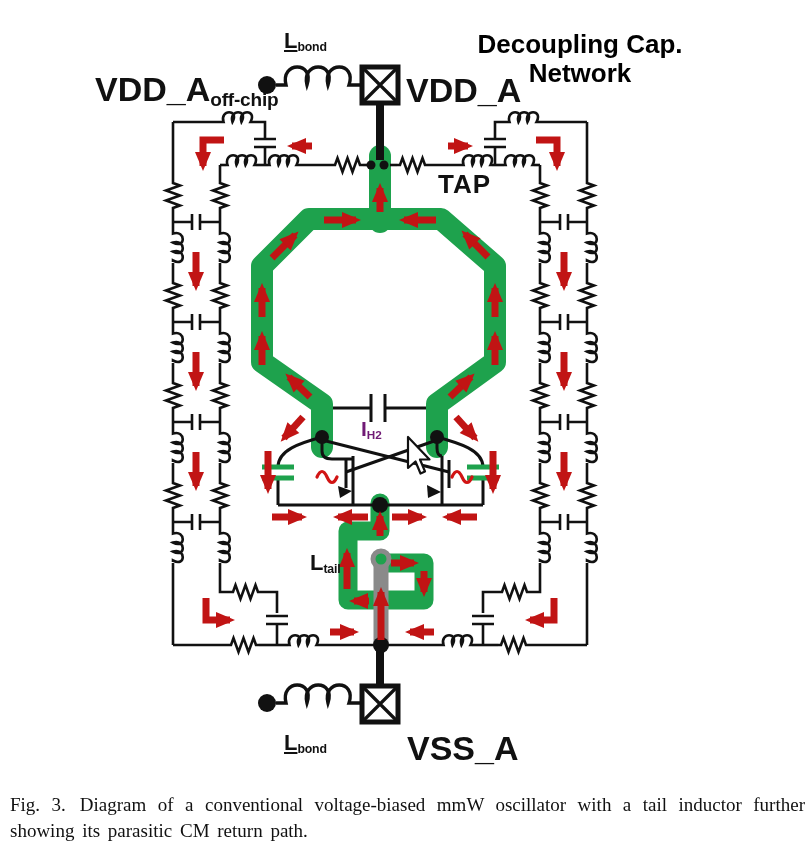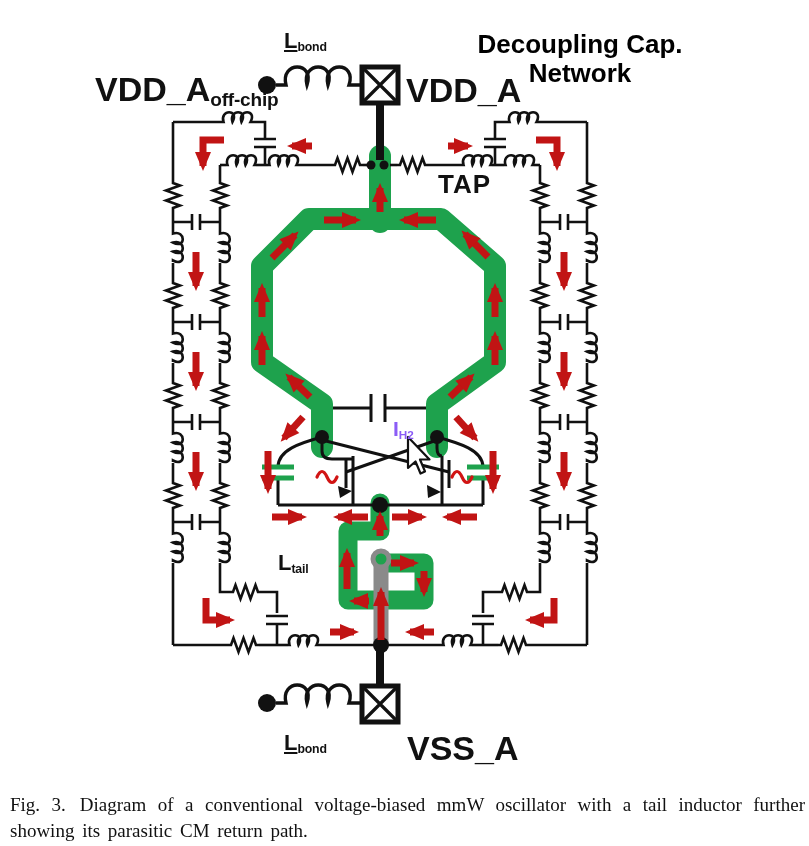--- a/index.html
+++ b/index.html
@@ -3,24 +3,24 @@
 <meta charset="utf-8">
 <style>
   html,body{margin:0;padding:0;background:#fff;}
   body{width:809px;height:846px;overflow:hidden;font-family:"Liberation Sans",sans-serif;}
   .figure{position:relative;width:809px;height:782px;background:#fff;}
   .figure svg{position:absolute;left:0;top:0;}
   .lbl{position:absolute;font-weight:bold;color:#111;white-space:nowrap;line-height:1;}
   .lbl sub{font-size:0.56em;font-weight:bold;vertical-align:-0.25em;letter-spacing:-0.2px;}
   .sz25{font-size:34px;}
   .sz24{font-size:22px;text-decoration:underline;}
-  .sz22{font-size:22px;}
+  .sz22{font-size:22px;margin-left:32px;}
   .ralign{text-align:right;}
   .blue{color:#000000;text-align:center;font-size:26px;line-height:29px;}
-  .red{color:#8b5cf6;margin-left:32px;}
+  .red{color:#701a75;}
   .tap{font-size:26px;letter-spacing:1px;}
   .caption{width:795px;padding:10px 10px 0 10px;font-family:"Liberation Serif",serif;
            font-size:19px;line-height:26px;color:#111;text-align:justify;word-spacing:3px;}
   .caption .tag{margin-right:14px;}
 </style>
 </head>
 <body>
 
 <div class="figure">
 <svg width="809" height="782" viewBox="0 0 809 782">

